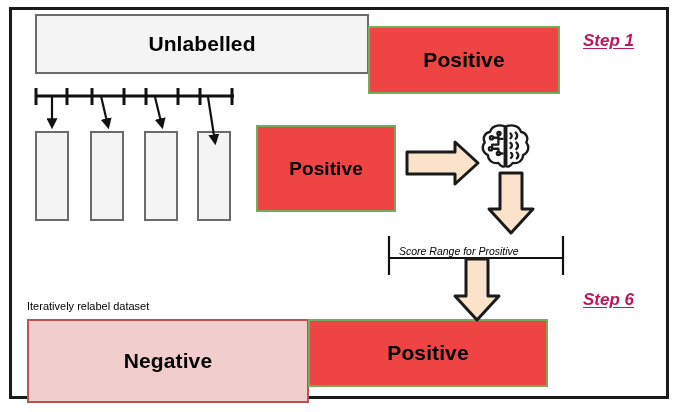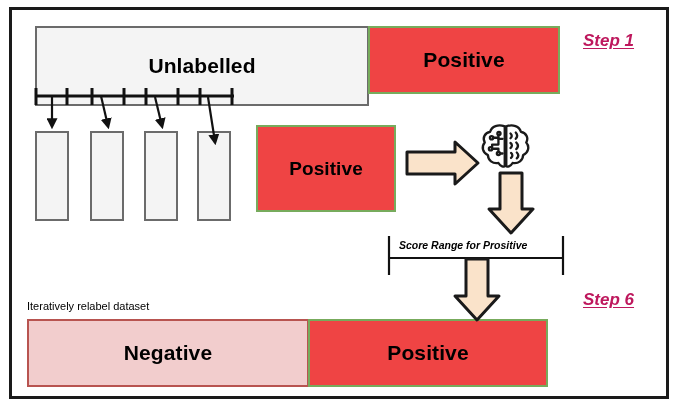--- a/index.html
+++ b/index.html
@@ -84,44 +84,44 @@
   }
   svg.overlay * { pointer-events: auto; }
 </style>
 </head>
 <body>
 
 <div id="canvas">
 
   <div id="frame"></div>
 
-  <div class="box grey-box" style="left:35px; top:14px; width:334px; height:80px;margin-top:12px;">
+  <div class="box grey-box" style="left:35px; top:14px; width:334px; height:60px;">
     <span class="box-label" style="font-size:21px;">Unlabelled</span>
   </div>
 
   <div class="box green-box" style="left:368px; top:26px; width:192px; height:68px;">
     <span class="box-label" style="font-size:21px;">Positive</span>
   </div>
 
   <div class="step-label" style="left:583px; top:31px;">Step 1</div>
 
   <div class="box grey-box" style="left:35px; top:131px; width:34px; height:90px;"></div>
   <div class="box grey-box" style="left:90px; top:131px; width:34px; height:90px;"></div>
   <div class="box grey-box" style="left:144px; top:131px; width:34px; height:90px;"></div>
   <div class="box grey-box" style="left:197px; top:131px; width:34px; height:90px;"></div>
 
   <div class="box green-box" style="left:256px; top:125px; width:140px; height:87px;">
     <span class="box-label" style="font-size:19px;">Positive</span>
   </div>
 
-  <div class="range-label" style="left:399px; top:239px;font-weight:bold;">Score Range for Prositive</div>
+  <div class="range-label" style="left:399px; top:245px;">Score Range for Prositive</div>
 
   <div class="note-label" style="left:27px; top:300px;">Iteratively relabel dataset</div>
 
-  <div class="box red-box" style="left:27px; top:319px; width:282px; height:68px;">
+  <div class="box red-box" style="left:27px; top:319px; width:282px; height:84px;">
     <span class="box-label" style="font-size:21px;">Negative</span>
   </div>
 
   <div class="box green-box" style="left:308px; top:319px; width:240px; height:68px;">
     <span class="box-label" style="font-size:21px;">Positive</span>
   </div>
 
   <div class="step-label" style="left:583px; top:290px;">Step 6</div>
 
   <svg class="overlay" viewBox="0 0 682 412" xmlns="http://www.w3.org/2000/svg">

